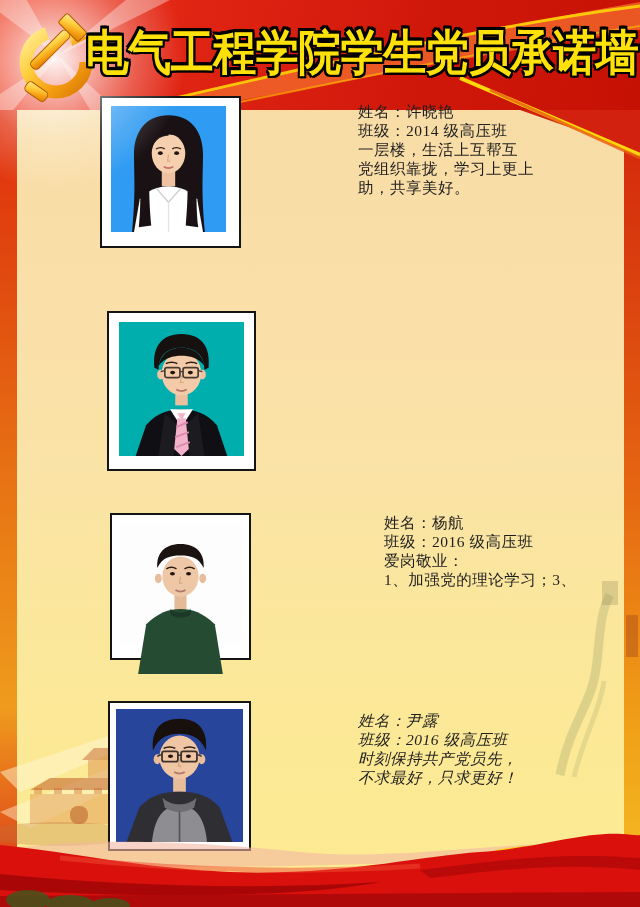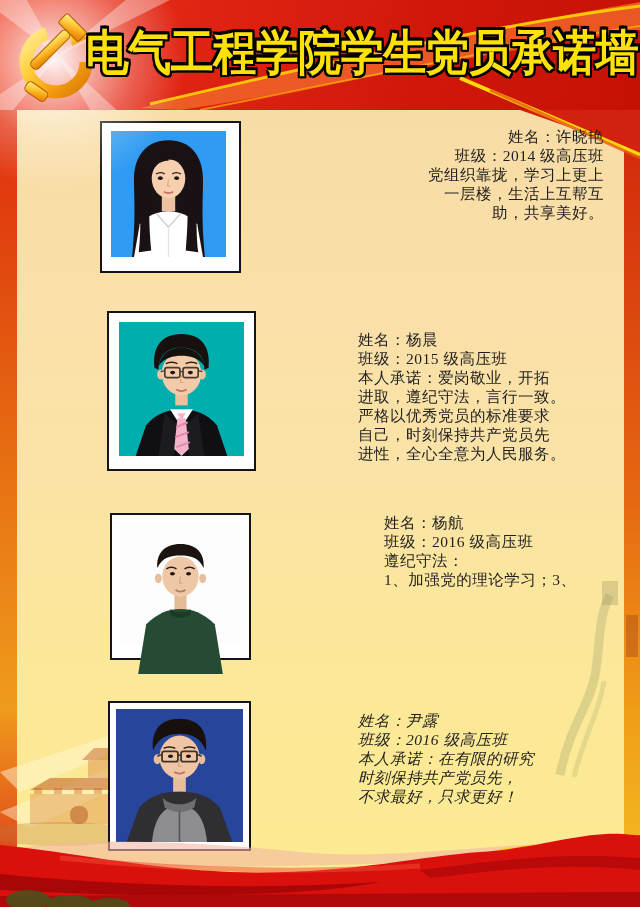--- a/index.html
+++ b/index.html
@@ -124,21 +124,21 @@
     <polygon points="58,24 78,34 62,42" fill="url(#gold)"></polygon>
     <rect x="14" y="82" width="24" height="11" rx="4" transform="rotate(35 26 88)" fill="url(#gold)" stroke="#b05c02" stroke-width="1"></rect>
     <g transform="rotate(45 60 26)">
       <rect x="46" y="16" width="28" height="13" rx="2" fill="url(#gold)" stroke="#b05c02" stroke-width="1"></rect>
       <rect x="55" y="29" width="10" height="50" rx="4" fill="url(#gold)" stroke="#b05c02" stroke-width="1"></rect>
     </g>
   </svg>
 
   <div class="title">电气工程学院学生党员承诺墙</div>
 
-  <div class="member" style="top:121px;height:200px;text-align:right;">
+  <div class="member" style="top:96px;height:200px;">
     <div class="photo-frame" style="left:100px;top:0;width:137px;height:148px;">
       <svg class="photo-img" style="left:9px;top:8px;width:115px;height:126px;" viewBox="0 0 120 135" preserveAspectRatio="none">
         <rect width="120" height="135" fill="#2f9bf2"></rect>
         <path d="M60,10 C36,10 24,28 24,52 C24,74 26,92 22,135 L98,135 C94,92 96,74 96,52 C96,28 84,10 60,10 Z" fill="#191114"></path>
         <rect x="53" y="66" width="14" height="20" fill="#eec2a0"></rect>
         <path d="M24,135 L30,100 C38,90 50,86 60,86 C70,86 82,90 90,100 L96,135 Z" fill="#ffffff"></path>
         <path d="M47,88 L60,103 L73,88" stroke="#cfcfcf" stroke-width="1.6" fill="none"></path>
         <path d="M60,103 L60,135" stroke="#e3e3e3" stroke-width="1.4"></path>
         <path d="M34,42 C28,64 33,96 29,130 L42,128 C39,96 39,62 44,46 Z" fill="#191114"></path>
         <path d="M86,42 C92,64 87,96 91,130 L78,128 C81,96 81,62 76,46 Z" fill="#191114"></path>
@@ -149,22 +149,22 @@
         <path d="M64,46 C66,44 70,44 73,46" stroke="#2b1b14" stroke-width="1.4" fill="none"></path>
         <ellipse cx="51.5" cy="50.5" rx="2.6" ry="1.9" fill="#241411"></ellipse>
         <ellipse cx="68.5" cy="50.5" rx="2.6" ry="1.9" fill="#241411"></ellipse>
         <path d="M60,52 L59,59 L62,59" stroke="#d9a87f" stroke-width="1.1" fill="none"></path>
         <path d="M55,65 C58,67 62,67 65,65" stroke="#c96b66" stroke-width="1.8" fill="none"></path>
       </svg>
     </div>
     <div class="member-text" style="top:6px;">
       <div>姓名：许晓艳</div>
       <div>班级：2014 级高压班</div>
+      <div>一层楼，生活上互帮互</div>
       <div>党组织靠拢，学习上更上</div>
-      <div>一层楼，生活上互帮互</div>
       <div>助，共享美好。</div>
     </div>
   </div>
 
   <div class="member" style="top:311px;height:200px;">
     <div class="photo-frame" style="left:107px;top:0;width:145px;height:156px;">
       <svg class="photo-img" style="left:10px;top:9px;width:125px;height:134px;" viewBox="0 0 120 135" preserveAspectRatio="none">
         <rect width="120" height="135" fill="#00aeae"></rect>
         <path d="M60,12 C40,12 32,26 34,46 L38,48 C38,34 46,26 60,26 C74,26 82,34 82,48 L86,46 C88,26 80,12 60,12 Z" fill="#16100e"></path>
         <ellipse cx="40" cy="53" rx="3.4" ry="5" fill="#f0c4a2"></ellipse>
@@ -183,29 +183,20 @@
         <path d="M64,42 C67,40 72,40 75,42" stroke="#2c1d15" stroke-width="1.6" fill="none"></path>
         <rect x="44" y="46" width="14.5" height="10" rx="2" fill="none" stroke="#473a31" stroke-width="1.6"></rect>
         <rect x="61.5" y="46" width="14.5" height="10" rx="2" fill="none" stroke="#473a31" stroke-width="1.6"></rect>
         <path d="M58.5,50 L61.5,50 M44,49 L40,50 M76,49 L80,50" stroke="#473a31" stroke-width="1.4"></path>
         <ellipse cx="51.5" cy="51" rx="2.4" ry="1.8" fill="#241512"></ellipse>
         <ellipse cx="68.5" cy="51" rx="2.4" ry="1.8" fill="#241512"></ellipse>
         <path d="M60,54 L59,61 L62,61" stroke="#d9a87f" stroke-width="1.1" fill="none"></path>
         <path d="M55,68 C58,70 62,70 65,68" stroke="#b2776b" stroke-width="1.8" fill="none"></path>
       </svg>
     </div>
-    <div class="member-text" style="top:19px;">
-      <div>姓名：杨晨</div>
-      <div>班级：2015 级高压班</div>
-      <div>本人承诺：爱岗敬业，开拓</div>
-      <div>进取，遵纪守法，言行一致。</div>
-      <div>严格以优秀党员的标准要求</div>
-      <div>自己，时刻保持共产党员先</div>
-      <div>进性，全心全意为人民服务。</div>
-    </div>
   </div>
 
   <div class="member" style="top:513px;height:200px;">
     <div class="photo-frame" style="left:110px;top:0;width:137px;height:143px;">
       <svg class="photo-img" style="left:8px;top:8px;width:121px;height:153px;" viewBox="0 0 120 160" preserveAspectRatio="none">
         <rect x="0" y="0" width="120" height="127" fill="#fdfdfd"></rect>
         <ellipse cx="38" cy="58" rx="3.4" ry="5" fill="#e7bd9b"></ellipse>
         <ellipse cx="82" cy="58" rx="3.4" ry="5" fill="#e7bd9b"></ellipse>
         <rect x="54" y="74" width="12" height="18" fill="#e5ba97"></rect>
         <path d="M18,158 L26,106 C38,94 48,90 60,90 C72,90 82,94 94,106 L102,158 Z" fill="#264b33"></path>
@@ -216,21 +207,21 @@
         <path d="M64,48 C67,46 71,46 74,48" stroke="#2a1b13" stroke-width="1.5" fill="none"></path>
         <ellipse cx="52" cy="53" rx="2.5" ry="1.8" fill="#241512"></ellipse>
         <ellipse cx="68" cy="53" rx="2.5" ry="1.8" fill="#241512"></ellipse>
         <path d="M60,56 L59,63 L62,63" stroke="#d3a57e" stroke-width="1.1" fill="none"></path>
         <path d="M55,70 C58,72 62,72 65,70" stroke="#b2776b" stroke-width="1.8" fill="none"></path>
       </svg>
     </div>
     <div class="member-text" style="top:0;margin-left:26px;">
       <div>姓名：杨航</div>
       <div>班级：2016 级高压班</div>
-      <div>遵纪守法：</div>
+      <div>爱岗敬业：</div>
       <div>1、加强党的理论学习；3、</div>
     </div>
   </div>
 
   <div class="member" style="top:701px;height:200px;font-style:italic;">
     <div class="photo-frame" style="left:108px;top:0;width:139px;height:146px;">
       <svg class="photo-img" style="left:6px;top:6px;width:127px;height:133px;" viewBox="0 0 120 135" preserveAspectRatio="none">
         <rect width="120" height="135" fill="#28459c"></rect>
         <ellipse cx="39" cy="51" rx="3.4" ry="5" fill="#e9bd9a"></ellipse>
         <ellipse cx="81" cy="51" rx="3.4" ry="5" fill="#e9bd9a"></ellipse>
@@ -248,21 +239,20 @@
         <path d="M58.5,47 L61.5,47 M43.5,46 L39,48 M76.5,46 L81,48" stroke="#3c332c" stroke-width="1.4"></path>
         <ellipse cx="51.5" cy="48" rx="2.4" ry="1.8" fill="#241512"></ellipse>
         <ellipse cx="68.5" cy="48" rx="2.4" ry="1.8" fill="#241512"></ellipse>
         <path d="M60,51 L59,58 L62,58" stroke="#d3a57e" stroke-width="1.1" fill="none"></path>
         <path d="M55,64 C58,66 62,66 65,64" stroke="#b2776b" stroke-width="1.8" fill="none"></path>
       </svg>
     </div>
     <div class="member-text" style="top:10px;">
       <div>姓名：尹露</div>
       <div>班级：2016 级高压班</div>
-      <div>本人承诺：在有限的研究</div>
       <div>时刻保持共产党员先，</div>
       <div>不求最好，只求更好！</div>
     </div>
   </div>
 
   <svg class="ribbon" width="640" height="95" viewBox="0 0 640 95">
     <path d="M0,38 C90,24 200,30 300,40 C400,50 520,26 640,30 L640,52 C480,44 300,58 150,54 C80,52 30,48 0,50 Z" fill="#f2b8a2" opacity="0.6"></path>
     <path d="M495,38 C560,28 610,28 640,33 L640,50 C600,45 545,47 498,50 Z" fill="#fccf14"></path>
     <path d="M0,33 C70,40 140,56 230,60 C340,64 420,44 480,40 C540,36 580,20 622,22 C630,22 636,24 640,23 L640,95 L0,95 Z" fill="#da100c"></path>
     <path d="M0,62 C120,74 260,78 380,70 C300,86 140,86 0,78 Z" fill="#a30707" opacity="0.9"></path>

